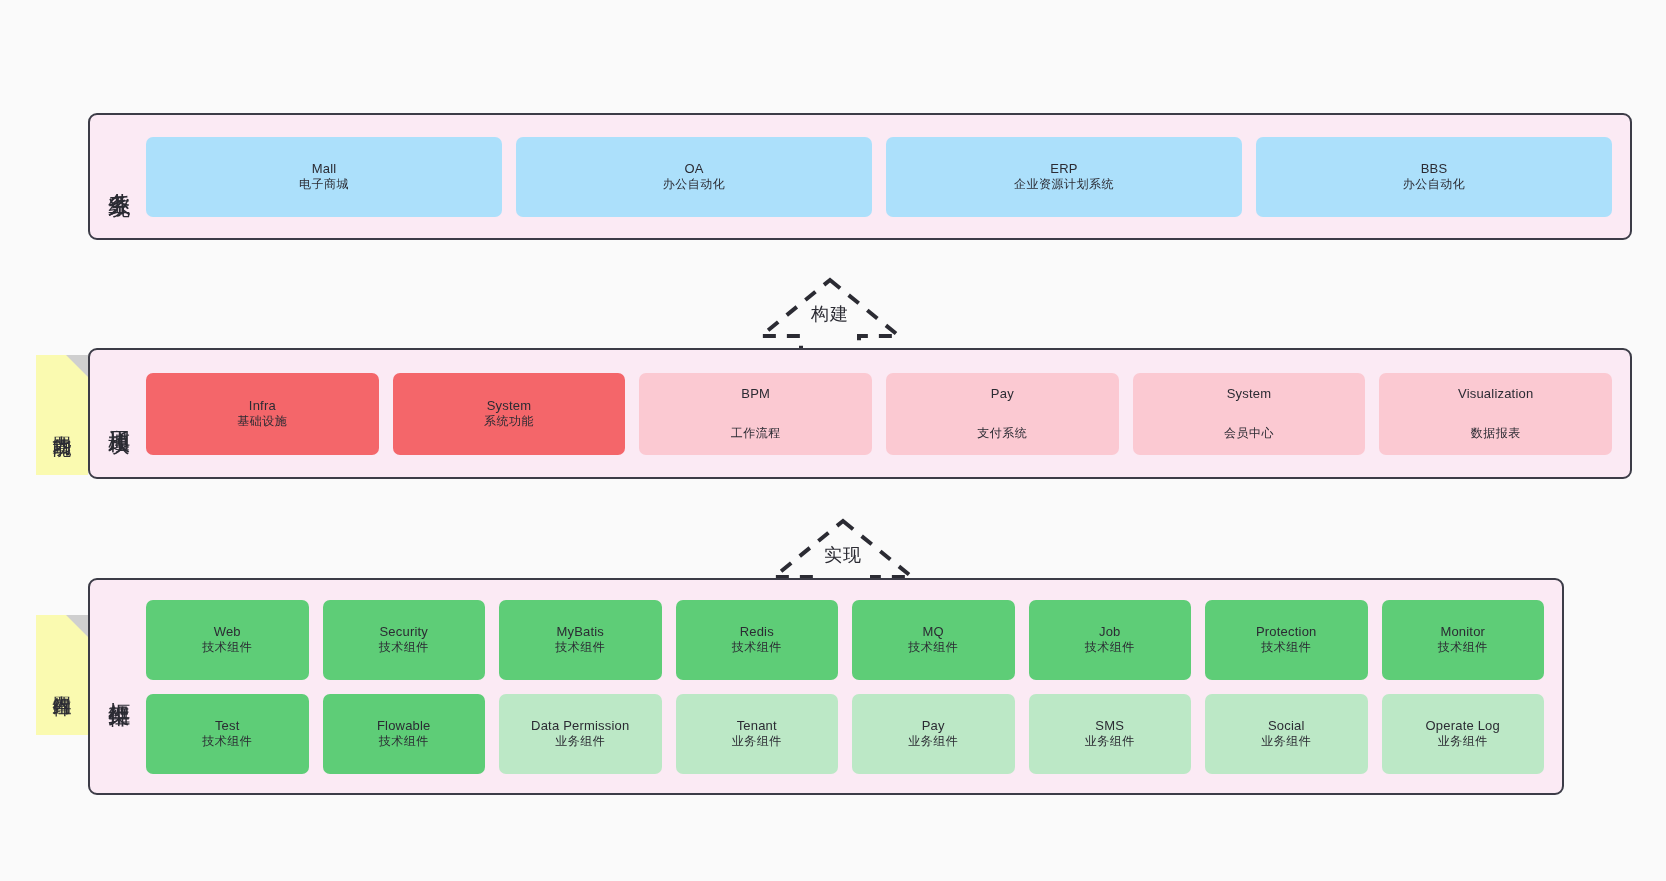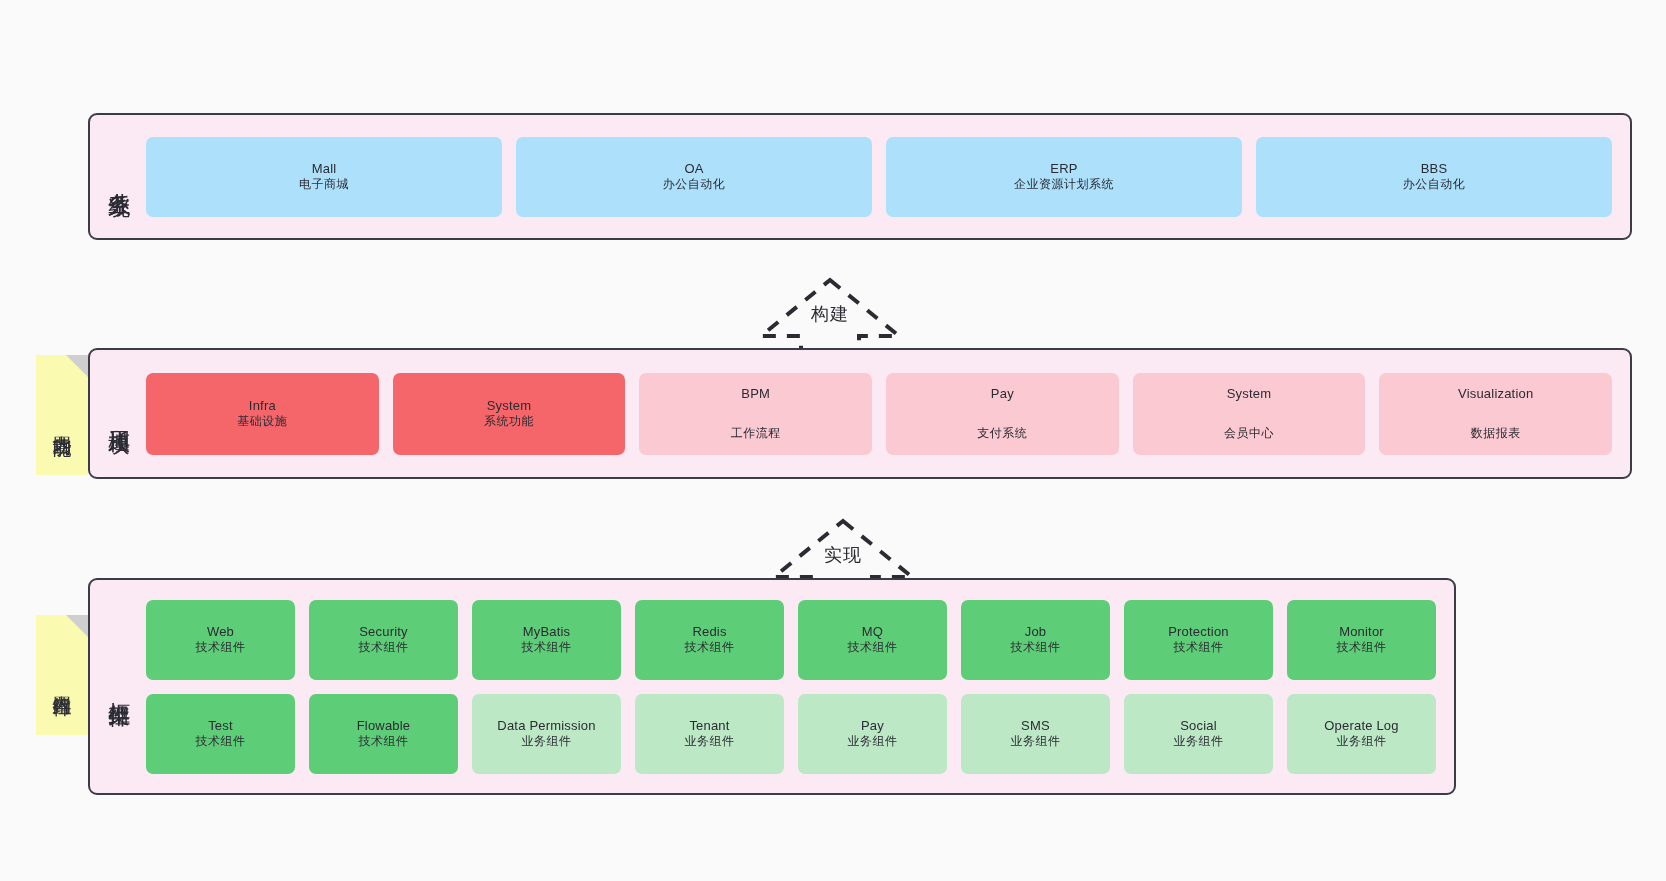--- a/index.html
+++ b/index.html
@@ -219,21 +219,21 @@
       <path d="M 75 6 L 144 62 L 104 62 L 104 88 L 46 88 L 46 62 L 6 62 Z" fill="none" stroke="#2b2b33" stroke-width="4" stroke-dasharray="13 11" stroke-linejoin="miter" stroke-linecap="butt"></path>
     </svg>
     <span class="conn-label">实现</span>
   </div>
 
   <div class="note" style="left:36px; top:615px; width:52px; height:120px;">
     <span class="fold"></span>
     <span>内置组件</span>
   </div>
 
-  <div class="layer" id="layer-framework" style="left:88px; top:578px; width:1368px; height:217px;">
+  <div class="layer" id="layer-framework" style="left:88px; top:578px; width:1476px; height:217px;">
     <div class="layer-title">框架组件</div>
     <div class="layer-body">
 
       <div class="row h-frame">
         <div class="card green h-frame">
           <span class="en">Web</span>
           <span class="cn">技术组件</span>
         </div>
         <div class="card green h-frame">
           <span class="en">Security</span>

